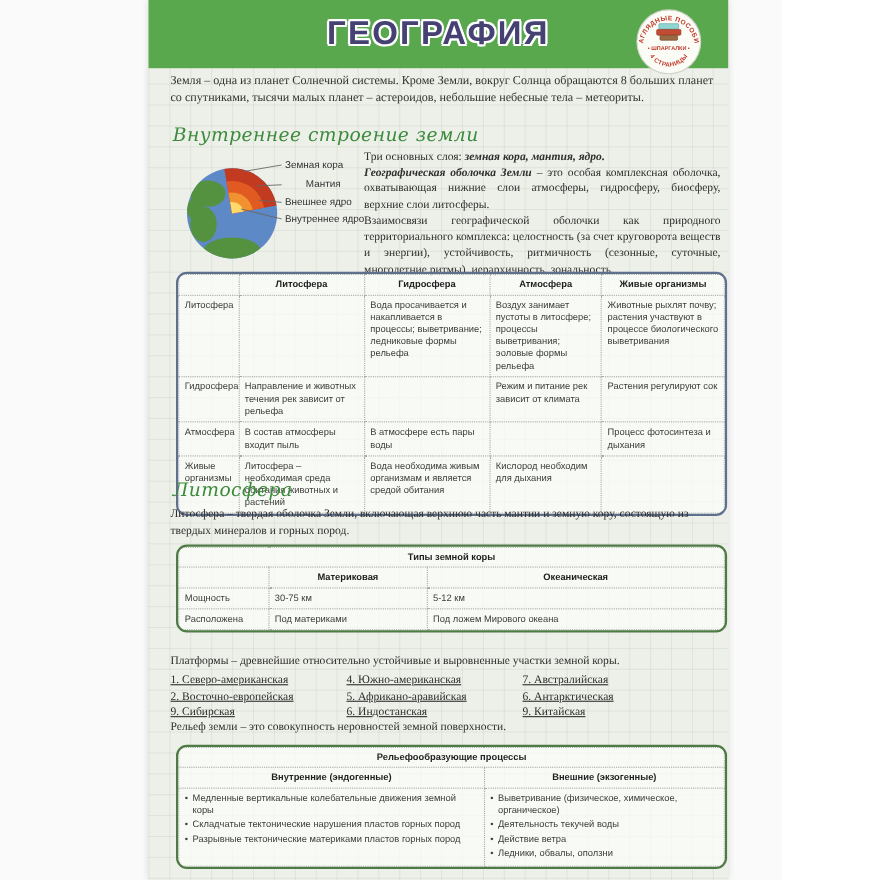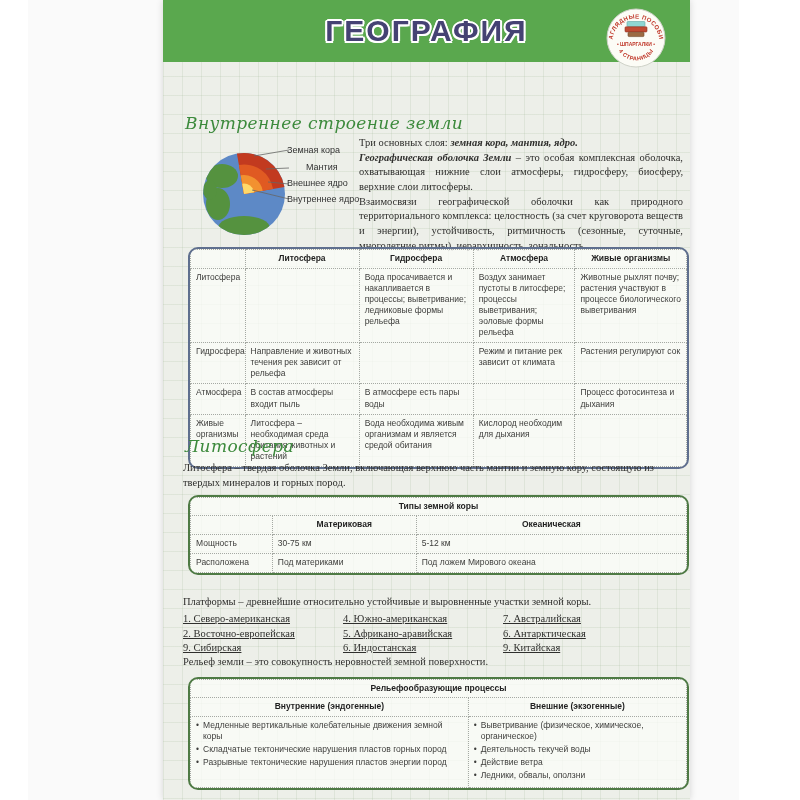--- a/index.html
+++ b/index.html
@@ -1,32 +1,32 @@
 <!DOCTYPE html>
 <html><head>
 <meta charset="utf-8">
 <style>
   html,body{margin:0;padding:0;}
   .stage{position:relative;width:711px;height:800px;background:#fafafa;overflow:hidden;
-         font-family:"Liberation Serif",serif;margin-left:28px;}
+         font-family:"Liberation Serif",serif;}
   .card{position:absolute;left:135px;top:0;width:527px;height:800px;background:#edefe9;
         background-image:linear-gradient(rgba(170,188,160,.22) 1px, transparent 1px),
                          linear-gradient(90deg, rgba(170,188,160,.22) 1px, transparent 1px);
         background-size:19px 19px;box-shadow:0 0 7px rgba(0,0,0,.15);}
   .greenbar{position:absolute;left:0;top:0;width:100%;height:62px;background:#5aa84e;
             display:flex;align-items:center;justify-content:center;}
   .title{font-family:"Liberation Sans",sans-serif;font-weight:bold;font-size:30px;
          letter-spacing:2px;color:#454273;
          text-shadow:2px 0 0 #fff,-2px 0 0 #fff,0 2px 0 #fff,0 -2px 0 #fff,
                      1.5px 1.5px 0 #fff,-1.5px -1.5px 0 #fff,1.5px -1.5px 0 #fff,-1.5px 1.5px 0 #fff;}
   .badge{position:absolute;left:443px;top:8px;width:60px;height:60px;}
   .intro{position:absolute;left:20px;top:66px;width:494px;font-size:11px;line-height:1.42;color:#33332f;}
   .sec-head{position:absolute;font-family:"DejaVu Serif",serif;font-style:italic;
             font-size:17px;color:#3c8a3c;letter-spacing:.4px;}
-  .diagram{position:absolute;left:28px;top:140px;width:180px;height:102px;text-align:center;}
+  .diagram{position:absolute;left:28px;top:140px;width:180px;height:102px;}
   .glabel{position:absolute;left:96px;font-family:"Liberation Sans",sans-serif;font-size:9px;
           color:#333;white-space:nowrap;}
   .s1text{position:absolute;left:196px;top:136px;width:324px;font-size:10.5px;line-height:1.4;
           color:#2f2f2d;text-align:justify;}
   .s1text p{margin:0;}
   .s2text{position:absolute;left:20px;top:461px;width:500px;font-size:10.5px;line-height:1.4;color:#2f2f2d;}
   .tframe{position:absolute;left:25px;width:497px;border-radius:10px;overflow:hidden;
           background:rgba(252,253,250,.72);}
   .tframe.blue{border:2.5px solid #5f6f8e;}
   .tframe.green{border:2.5px solid #4e7a44;}
@@ -68,20 +68,21 @@
         <textPath href="#arcBot" startOffset="50%" text-anchor="middle">4 СТРАНИЦЫ</textPath>
       </text>
       <g>
         <rect x="21" y="13.5" width="18" height="5" rx="1" fill="#8fd6d2" stroke="#5fa8a4" stroke-width="0.6"></rect>
         <rect x="19" y="18.8" width="22" height="5.2" rx="1" fill="#c14b33" stroke="#8f3222" stroke-width="0.6"></rect>
         <rect x="22" y="24.2" width="16" height="4.4" rx="1" fill="#9c6a42" stroke="#6d4527" stroke-width="0.6"></rect>
       </g>
       <text x="30" y="37.5" text-anchor="middle" font-family="Liberation Sans,sans-serif" font-size="5" font-weight="bold" fill="#c0392b">• ШПАРГАЛКИ •</text>
     </svg>
 
+    <div class="intro">Земля – одна из планет Солнечной системы. Кроме Земли, вокруг Солнца обращаются 8 больших планет со спутниками, тысячи малых планет – астероидов, небольшие небесные тела – метеориты.</div>
 
     <div class="sec-head" style="left:22px;top:113px;">Внутреннее строение земли</div>
 
     <div class="diagram">
       <svg width="170" height="102" viewBox="0 0 170 102">
         <defs>
             <clipPath id="gclip">
               <circle cx="48" cy="54" r="41"></circle>
             </clipPath>
           </defs>
@@ -237,21 +238,21 @@
             <div class="bi">
                   <span class="b">•</span>
                   <span>Медленные вертикальные колебательные движения земной коры</span>
                 </div>
             <div class="bi">
                   <span class="b">•</span>
                   <span>Складчатые тектонические нарушения пластов горных пород</span>
                 </div>
             <div class="bi">
                   <span class="b">•</span>
-                  <span>Разрывные тектонические нарушения пластов энергии пород</span>
+                  <span>Разрывные тектонические материками пластов горных пород</span>
                 </div>
           </td>
           <td>
             <div class="bi">
                   <span class="b">•</span>
                   <span>Выветривание (физическое, химическое, органическое)</span>
                 </div>
             <div class="bi">
                   <span class="b">•</span>
                   <span>Деятельность текучей воды</span>

